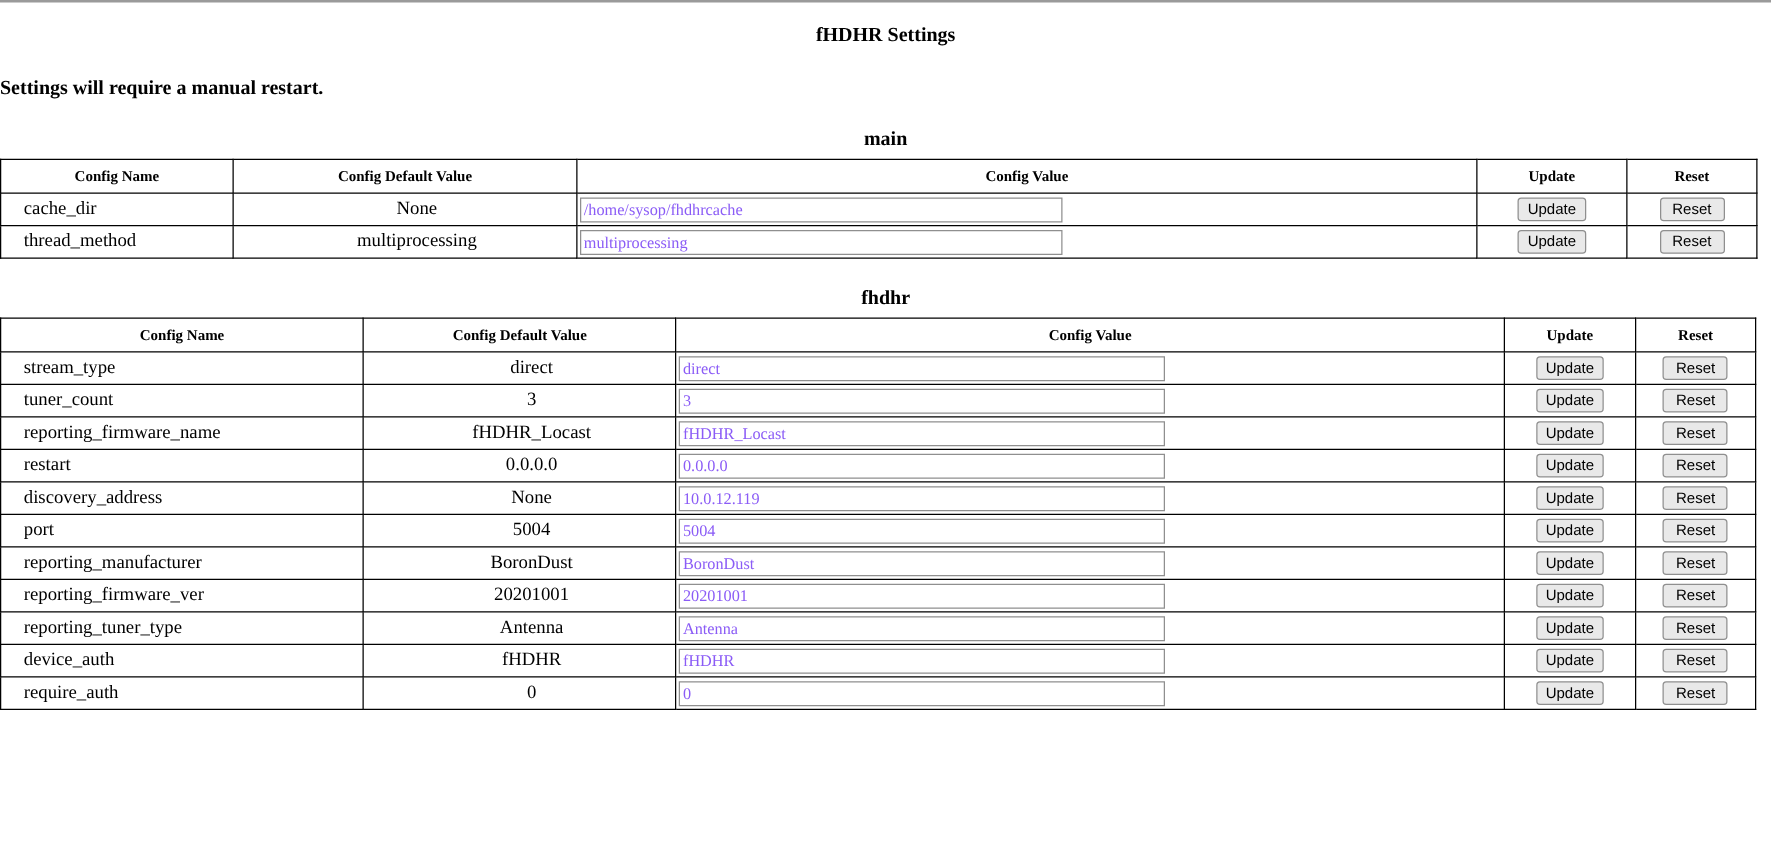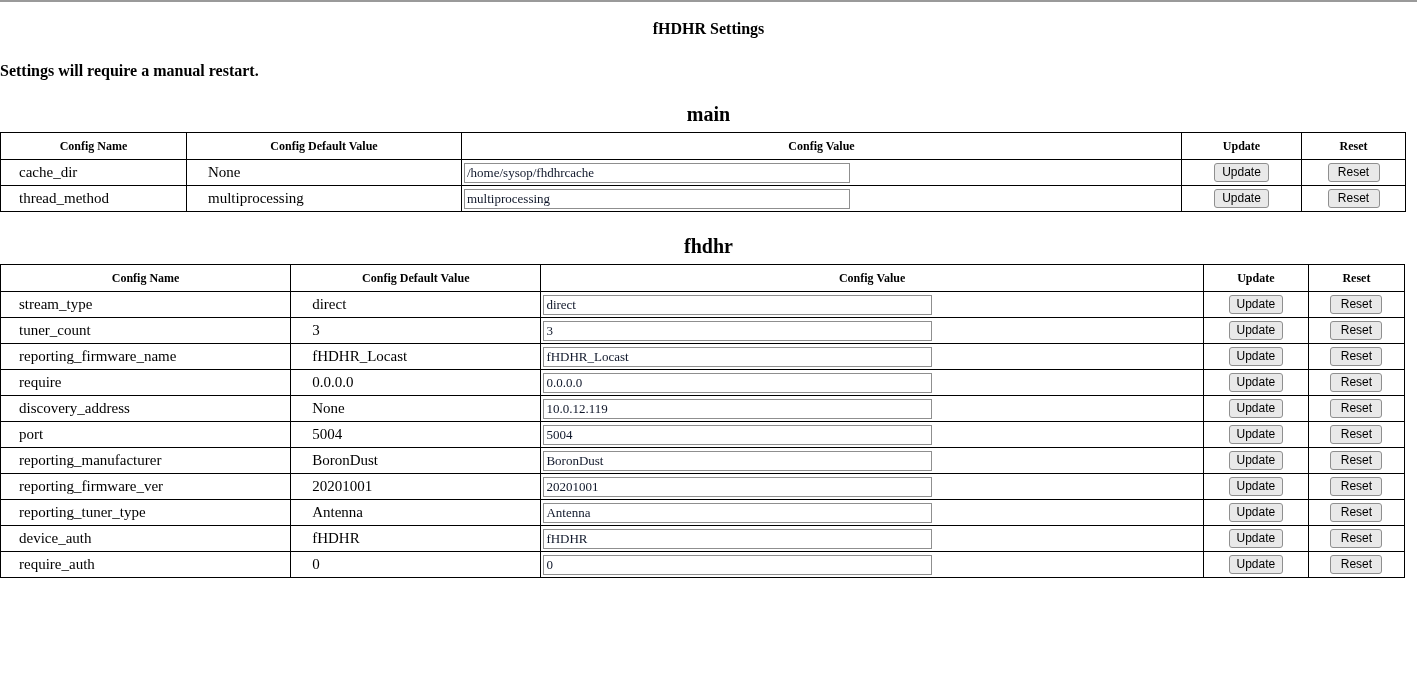--- a/index.html
+++ b/index.html
@@ -26,21 +26,21 @@
     margin: 18px 0 0 0;
   }
   .subtitle {
     font-weight: bold;
     font-size: 16px;
     margin: 24px 0 0 0;
   }
   .section-title {
     text-align: center;
     font-weight: bold;
-    font-size: 20px;
+    font-size: 16px;
     margin: 23px 0 6px 0;
   }
   table.cfg {
     border-collapse: collapse;
     width: 1405px;
     margin: 0 0 0 0;
     border: 1px solid #000;
     table-layout: fixed;
   }
   table.cfg th, table.cfg td {
@@ -54,35 +54,35 @@
     text-align: center;
     font-weight: bold;
     font-size: 12px;
     height: 26px;
   }
   table.cfg td.name {
     text-align: left;
     padding-left: 18px;
   }
   table.cfg td.def {
-    text-align: left;
+    text-align: center;
     padding-left: 21px;
   }
   td.val {
     padding-left: 3px;
   }
   td.btn {
     text-align: center;
   }
   input.textbox {
     font-family: "Liberation Serif", serif;
     font-size: 13px;
     border: 1px solid #8f8f8f;
     background: #ffffff;
-    color: #0f172a;
+    color: #8b5cf6;
     padding: 1px 2px;
     height: 16px;
     box-sizing: content-box;
   }
   button.btn {
     font-family: "Liberation Sans", sans-serif;
     font-size: 12px;
     background: #e9e9e9;
     border: 1px solid #8f8f8f;
     border-radius: 3px;
@@ -184,21 +184,21 @@
         <td class="btn"><button class="btn">Reset</button></td>
       </tr>
       <tr>
         <td class="name">reporting_firmware_name</td>
         <td class="def">fHDHR_Locast</td>
         <td class="val"><input type="text" class="textbox fhdhr-input" value="fHDHR_Locast" style=""></td>
         <td class="btn"><button class="btn">Update</button></td>
         <td class="btn"><button class="btn">Reset</button></td>
       </tr>
       <tr>
-        <td class="name">require</td>
+        <td class="name">restart</td>
         <td class="def">0.0.0.0</td>
         <td class="val"><input type="text" class="textbox fhdhr-input" value="0.0.0.0" style=""></td>
         <td class="btn"><button class="btn">Update</button></td>
         <td class="btn"><button class="btn">Reset</button></td>
       </tr>
       <tr>
         <td class="name">discovery_address</td>
         <td class="def">None</td>
         <td class="val"><input type="text" class="textbox fhdhr-input" value="10.0.12.119" style=""></td>
         <td class="btn"><button class="btn">Update</button></td>

